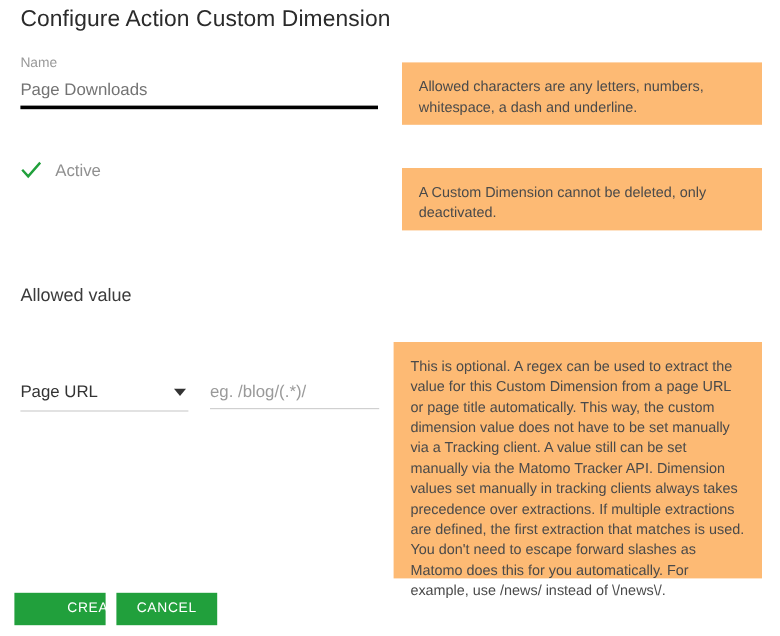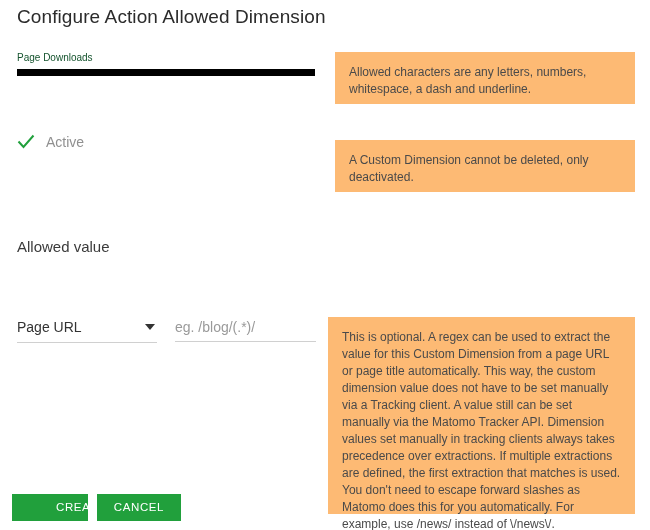--- a/index.html
+++ b/index.html
@@ -36,25 +36,25 @@
   .field-label {
     font-size: 11.5px;
     color: #999999;
     margin-bottom: 5px;
     display: block;
   }
   .text-input {
     width: 100%;
     box-sizing: border-box;
     border: none;
-    border-bottom: 7px solid #000000;
+    border-bottom: 3px solid #000000;
     outline: none;
     font-family: "Liberation Sans", sans-serif;
-    font-size: 10px;
-    color: #14532d;
+    font-size: 14px;
+    color: #737373;
     padding: 2px 0 6px 0;
     background: transparent;
   }
 
   
   .help-box {
     position: absolute;
     background: #fdba74;
     color: #4a4a4a;
     font-size: 12px;
@@ -72,21 +72,20 @@
     left: 335px;
     top: 140px;
     width: 300px;
     height: 52px;
   }
   #help-extract {
     left: 328px;
     top: 285px;
     width: 307px;
     height: 197px;
-    margin-top: 32px;
   }
 
   
   .active-row {
     position: absolute;
     left: 17px;
     top: 133px;
     display: flex;
     align-items: center;
     gap: 11px;
@@ -182,23 +181,24 @@
   }
   #btn-cancel {
     left: 97px;
     top: 494px;
     width: 84px;
   }
 </style>
 </head>
 <body>
 
-<div class="page-title">Configure Action Allowed Dimension</div>
+<div class="page-title">Configure Action Custom Dimension</div>
 
 <div class="field-name-wrap">
+  <label class="field-label">Name</label>
   <input class="text-input" type="text" value="Page Downloads" style="">
 </div>
 
 <div class="help-box" id="help-name">Allowed characters are any letters, numbers, whitespace, a dash and underline.</div>
 
 <div class="active-row">
   <span class="check-icon">
     <svg width="18" height="18" viewBox="0 0 18 18">
       <path d="M1.5 8.5 L6.5 14 L16.5 2.5" fill="none" stroke="#21a03c" stroke-width="2"></path>
     </svg>

